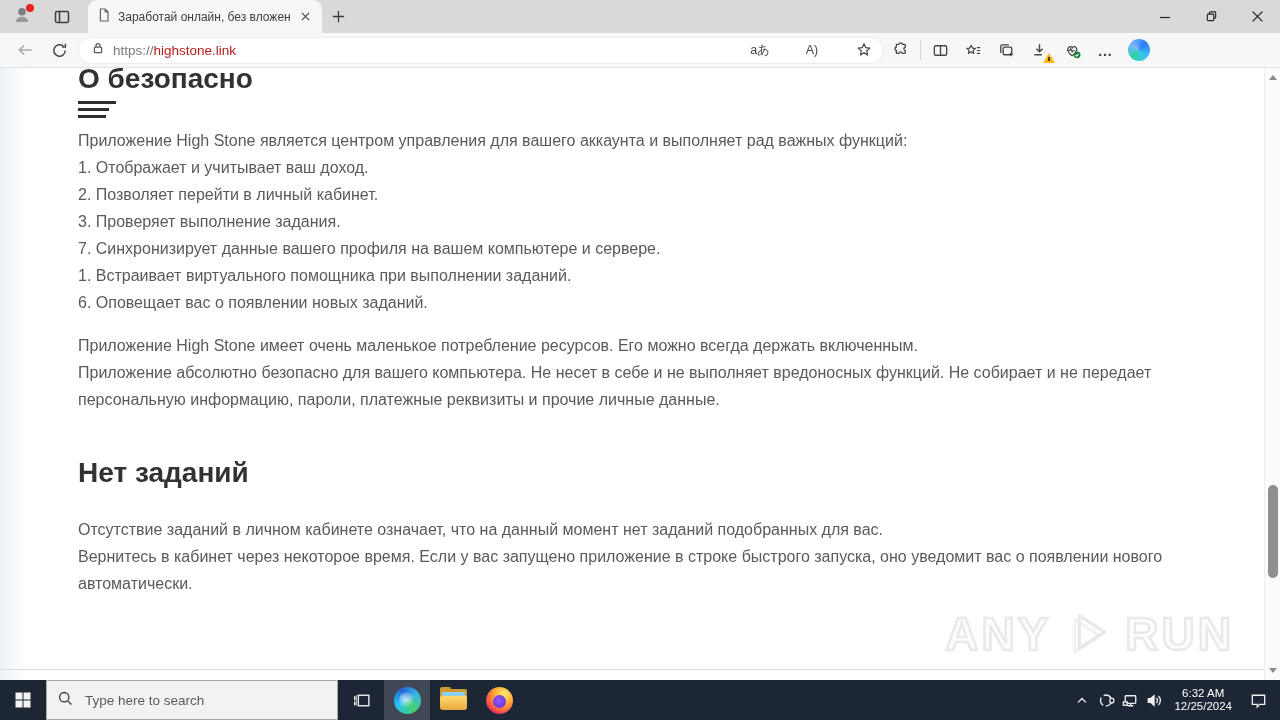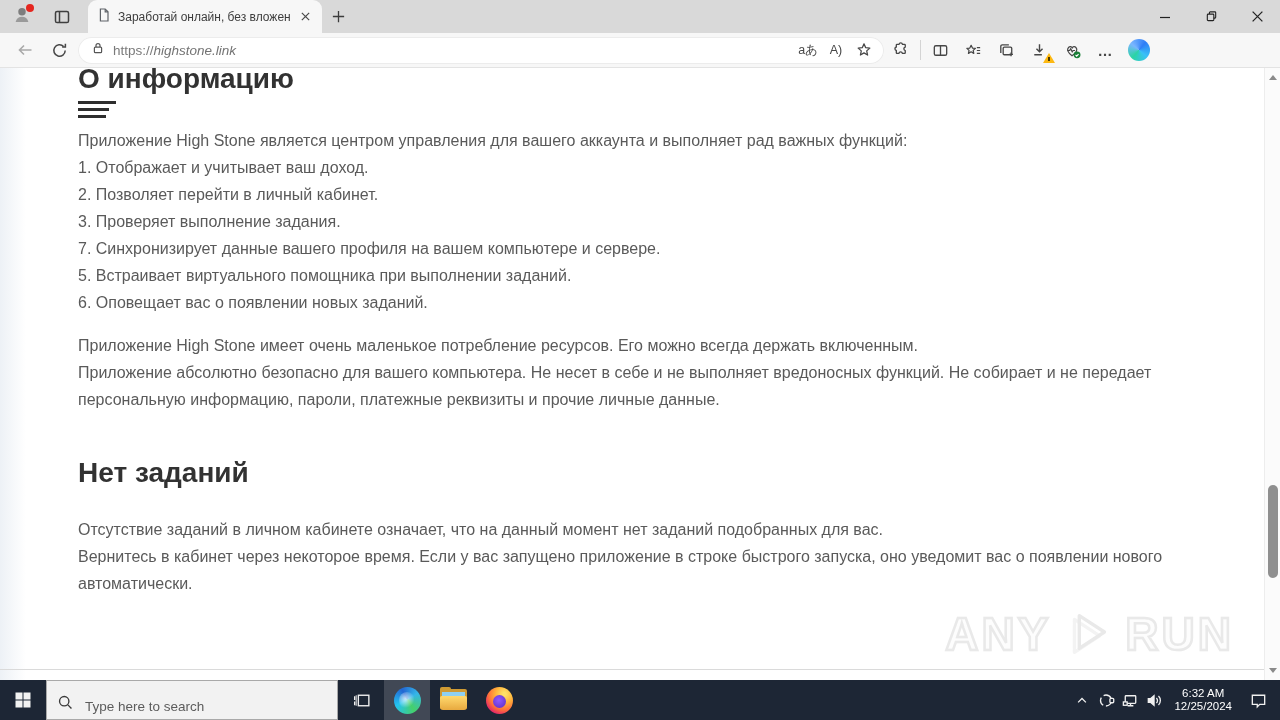--- a/index.html
+++ b/index.html
@@ -23,22 +23,22 @@
   .win-btn{width:46px;height:33px;display:flex;align-items:center;justify-content:center;}
 
   
   .toolbar{position:absolute;top:33px;left:0;right:0;height:35px;background:#f7f7f7;
            border-bottom:1px solid #e3e3e3;display:flex;align-items:center;padding:0 8px;}
   .nav-btn{width:34px;height:30px;display:flex;align-items:center;justify-content:center;border-radius:5px;}
   .addressbar{height:27px;width:806px;background:#fff;border-radius:14px;margin-left:2px;
               box-shadow:inset 0 0 0 1px #ececec;display:flex;align-items:center;padding:0 6px 0 12px;}
   .url{font-size:13.5px;margin-left:7px;white-space:nowrap;}
   .url .scheme{color:#7a7a7a;}
-  .url .host{color:#737373;font-style:italic;}
-  .ab-right{margin-left:auto;display:flex;align-items:flex-start;}
+  .url .host{color:#b91c1c;}
+  .ab-right{margin-left:auto;display:flex;align-items:flex-start;gap:24px;}
   .ab-ic{width:28px;height:24px;display:flex;align-items:center;justify-content:center;border-radius:4px;}
   .glyph{font-size:12.5px;color:#474747;}
   .tb-ic{width:33px;height:30px;display:flex;align-items:center;justify-content:center;border-radius:5px;position:relative;}
   .divider{width:1px;height:20px;background:#d4d4d4;margin:0 3px;}
   .more-glyph{font-size:15px;color:#474747;letter-spacing:1px;font-weight:bold;}
   .copilot{width:22px;height:22px;border-radius:50%;
            background:conic-gradient(from 40deg,#2f7df6,#39c1f7,#2bd4a4,#7ab6ff,#2f7df6);}
 
   
   .content{position:absolute;top:68px;left:0;right:0;bottom:40px;background:#fff;overflow:hidden;}
@@ -70,21 +70,21 @@
   .sb-down{position:absolute;bottom:7px;left:4px;width:0;height:0;
          border-left:4px solid transparent;border-right:4px solid transparent;border-top:5px solid #8a8a8a;}
   .sb-thumb{position:absolute;top:417px;left:3px;width:10px;height:93px;border-radius:5px;background:#8f8f8f;}
 
   
   .taskbar{position:absolute;left:0;right:0;bottom:0;height:40px;background:#1d2635;
            display:flex;align-items:stretch;}
   .tk-btn{width:46px;display:flex;align-items:center;justify-content:center;}
   .tk-btn.active{background:rgba(255,255,255,.16);}
   .tk-search{width:292px;background:#f2f2f2;border:1px solid #a9a9a9;margin:0;
-             display:flex;align-items:flex-end;padding:4px 10px;}
+             display:flex;align-items:center;padding:4px 10px;}
   .tk-search input{border:none;background:transparent;outline:none;font-size:13.5px;color:#222;
                    width:230px;margin-left:9px;font-family:"Liberation Sans",sans-serif;}
   .tk-search input::placeholder{color:#5c5c5c;}
   .tray{margin-left:auto;display:flex;align-items:center;padding-right:4px;}
   .tray-ic{width:24px;height:40px;display:flex;align-items:center;justify-content:center;}
   .clock{font-size:11.5px;line-height:13px;color:#fff;text-align:center;padding:0 8px;}
   .edge-logo{width:27px;height:27px;border-radius:50%;position:relative;overflow:hidden;
              background:conic-gradient(from 150deg at 50% 45%,#45d06a,#24c2f0,#2266d3,#35b6e8,#45d06a);}
   .edge-logo:after{content:"";position:absolute;left:20%;top:22%;width:60%;height:60%;border-radius:50%;
              background:radial-gradient(circle at 40% 40%,rgba(255,255,255,.75),rgba(255,255,255,0) 65%);}
@@ -242,33 +242,33 @@
       </div>
     <div class="tb-ic">
         <span class="copilot"></span>
       </div>
   </div>
 
   <div class="content">
     <div class="left-fade"></div>
 
     <div class="article">
-      <div class="h1">О информацию</div>
+      <div class="h1">О безопасно</div>
       <div class="hamburger">
         <div class="bar b1"></div>
         <div class="bar b2"></div>
         <div class="bar b3"></div>
       </div>
       <div class="intro">Приложение High Stone является центром управления для вашего аккаунта и выполняет рад важных функций:</div>
       <div>
         <div>1. Отображает и учитывает ваш доход.</div>
         <div>2. Позволяет перейти в личный кабинет.</div>
         <div>3. Проверяет выполнение задания.</div>
         <div>7. Синхронизирует данные вашего профиля на вашем компьютере и сервере.</div>
-        <div>5. Встраивает виртуального помощника при выполнении заданий.</div>
+        <div>1. Встраивает виртуального помощника при выполнении заданий.</div>
         <div>6. Оповещает вас о появлении новых заданий.</div>
       </div>
       <div class="notes">
         <div>Приложение High Stone имеет очень маленькое потребление ресурсов. Его можно всегда держать включенным.</div>
         <div>Приложение абсолютно безопасно для вашего компьютера. Не несет в себе и не выполняет вредоносных функций. Не собирает и не передает персональную информацию, пароли, платежные реквизиты и прочие личные данные.</div>
       </div>
       <div class="h2">Нет заданий</div>
       <div class="lines">
         <div>Отсутствие заданий в личном кабинете означает, что на данный момент нет заданий подобранных для вас.</div>
         <div>Вернитесь в кабинет через некоторое время. Если у вас запущено приложение в строке быстрого запуска, оно уведомит вас о появлении нового автоматически.</div>

